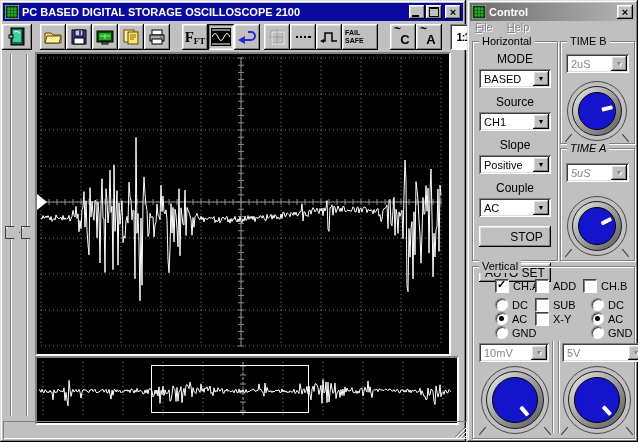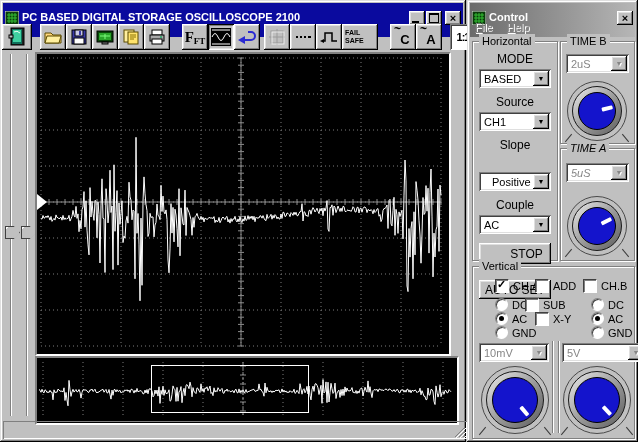--- a/index.html
+++ b/index.html
@@ -9,21 +9,21 @@
   :root{
     --titlebar-blue:#0a0a9e; --chrome:#c0c0c0; --knob-blue:#1414cc;
     --trace:#ffffff; --display-bg:#000000; --grid-line:#7d7d7d;
     --disabled-text:#868686;
   }
   .win{position:absolute;background:var(--chrome);
        box-shadow:inset -1px -1px 0 #000,inset 1px 1px 0 #dfdfdf,
                   inset -2px -2px 0 #808080,inset 2px 2px 0 #fff;}
   
   .titlebar{position:absolute;left:3px;top:3px;right:3px;height:18px;
-            display:flex;padding:8px 2px;}
+            display:flex;align-items:center;padding:0 2px;}
   .titlebar.active{background:var(--titlebar-blue);}
   .titlebar.inactive{background:linear-gradient(90deg,#6b6b6b,#b6b6b6);}
   .title-text{color:#fff;font-weight:bold;font-size:11px;margin-left:3px;flex:1;
               white-space:nowrap;overflow:hidden;}
   .capbtn{width:16px;height:14px;margin-left:1px;background:var(--chrome);
           box-shadow:inset -1px -1px 0 #000,inset 1px 1px 0 #fff,
                      inset -2px -2px 0 #808080,inset 2px 2px 0 #dfdfdf;
           display:flex;align-items:center;justify-content:center;
           font-size:10px;font-weight:bold;color:#000;position:relative;}
   .glyph-min{position:absolute;left:3px;bottom:2px;width:7px;height:2px;background:#000;}
@@ -448,21 +448,21 @@
         </span>
     </div>
     <div class="gl" style="margin-top:7px">Source</div>
     <div class="combo" style="margin:3px 6px 0;">
       <span class="val">CH1</span>
       <span class="drop">
           <span class="arr">▼</span>
         </span>
     </div>
     <div class="gl" style="margin-top:7px">Slope</div>
-    <div class="combo" style="margin:20px 6px 0;padding-left:8px;">
+    <div class="combo" style="margin:3px 6px 0;">
       <span class="val">Positive</span>
       <span class="drop">
           <span class="arr">▼</span>
         </span>
     </div>
     <div class="gl" style="margin-top:7px">Couple</div>
     <div class="combo" style="margin:3px 6px 0;">
       <span class="val">AC</span>
       <span class="drop">
           <span class="arr">▼</span>
@@ -534,21 +534,21 @@
     </div>
     <div class="rb" style="left:22px;top:45px;">
       <span class="circ on"></span>
       <span>AC</span>
     </div>
     <div class="rb" style="left:22px;top:59px;">
       <span class="circ"></span>
       <span>GND</span>
     </div>
 
-    <div class="cb" style="left:52px;top:31px;">
+    <div class="cb" style="left:62px;top:31px;">
       <span class="box"></span>
       <span>SUB</span>
     </div>
     <div class="cb" style="left:62px;top:45px;">
       <span class="box"></span>
       <span>X-Y</span>
     </div>
 
     <div class="rb" style="left:118px;top:31px;">
       <span class="circ"></span>

